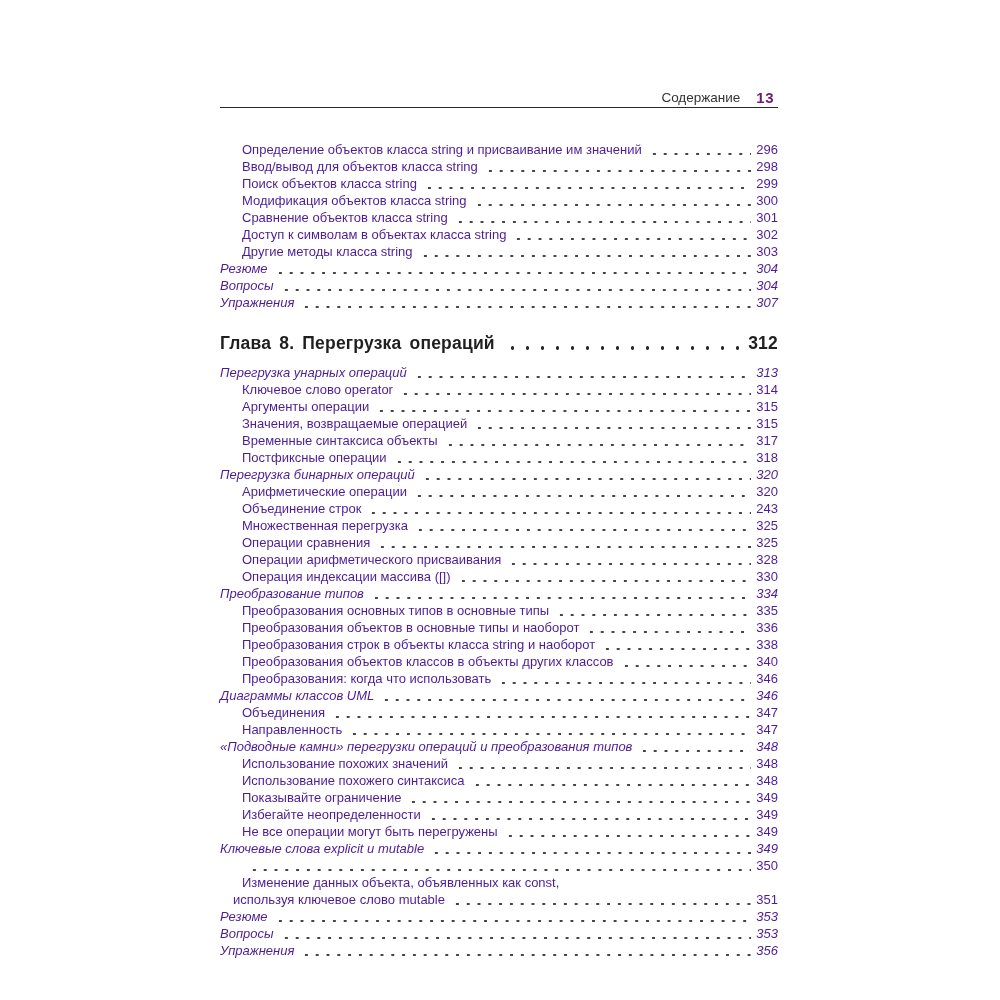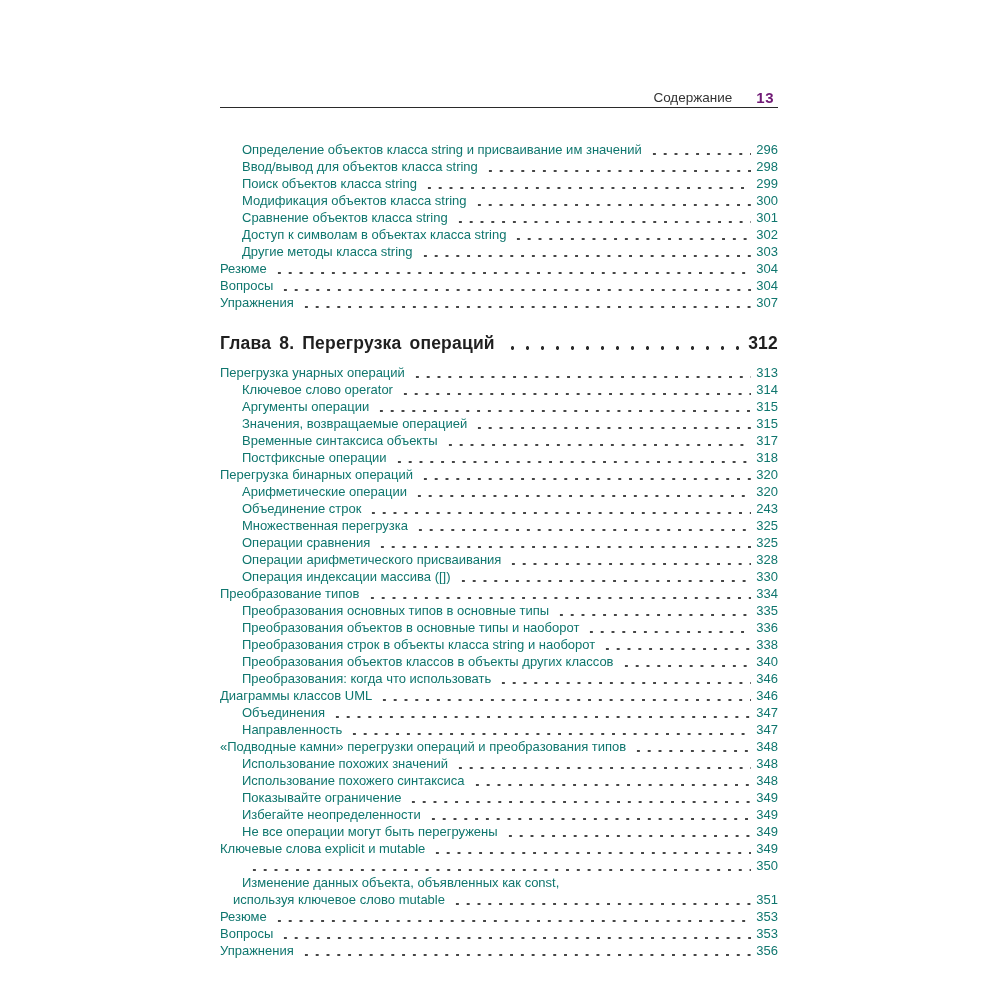--- a/index.html
+++ b/index.html
@@ -17,21 +17,21 @@
   }
   .content {
     position: absolute;
     left: 220px; top: 90px;
     width: 558px;
   }
   .page-header {
     display: flex;
     justify-content: flex-end;
     align-items: flex-end;
-    gap: 24px;
+    gap: 16px;
     font-size: 13.5px;
     line-height: 15px;
     color: #333333;
     padding-right: 4px;
   }
   .header-page-number {
     font-weight: bold;
     font-size: 15px;
     color: #701a75;
     letter-spacing: 0.5px;
@@ -40,24 +40,24 @@
     border: none;
     border-top: 1.7px solid #2a2a2a;
     margin-top: 2px;
   }
   .toc { margin-top: 33px; }
   .toc-row {
     display: flex;
     align-items: baseline;
     line-height: 17px;
     font-size: 13px;
-    color: #0f766e;
+    color: #4c1d95;
     white-space: nowrap;
   }
-  .level-1 { padding-left: 0; }
+  .level-1 { padding-left: 0; font-style: italic; }
   .level-2 { padding-left: 22px; }
   .cont-line { padding-left: 13px; }
   .toc-leader {
     flex: 1 1 auto;
     align-self: stretch;
     min-width: 10px;
     margin: 0 5px;
     background-image: radial-gradient(circle, #454545 1.15px, rgba(0,0,0,0) 1.5px);
     background-size: 10.8px 4px;
     background-repeat: repeat-x;

